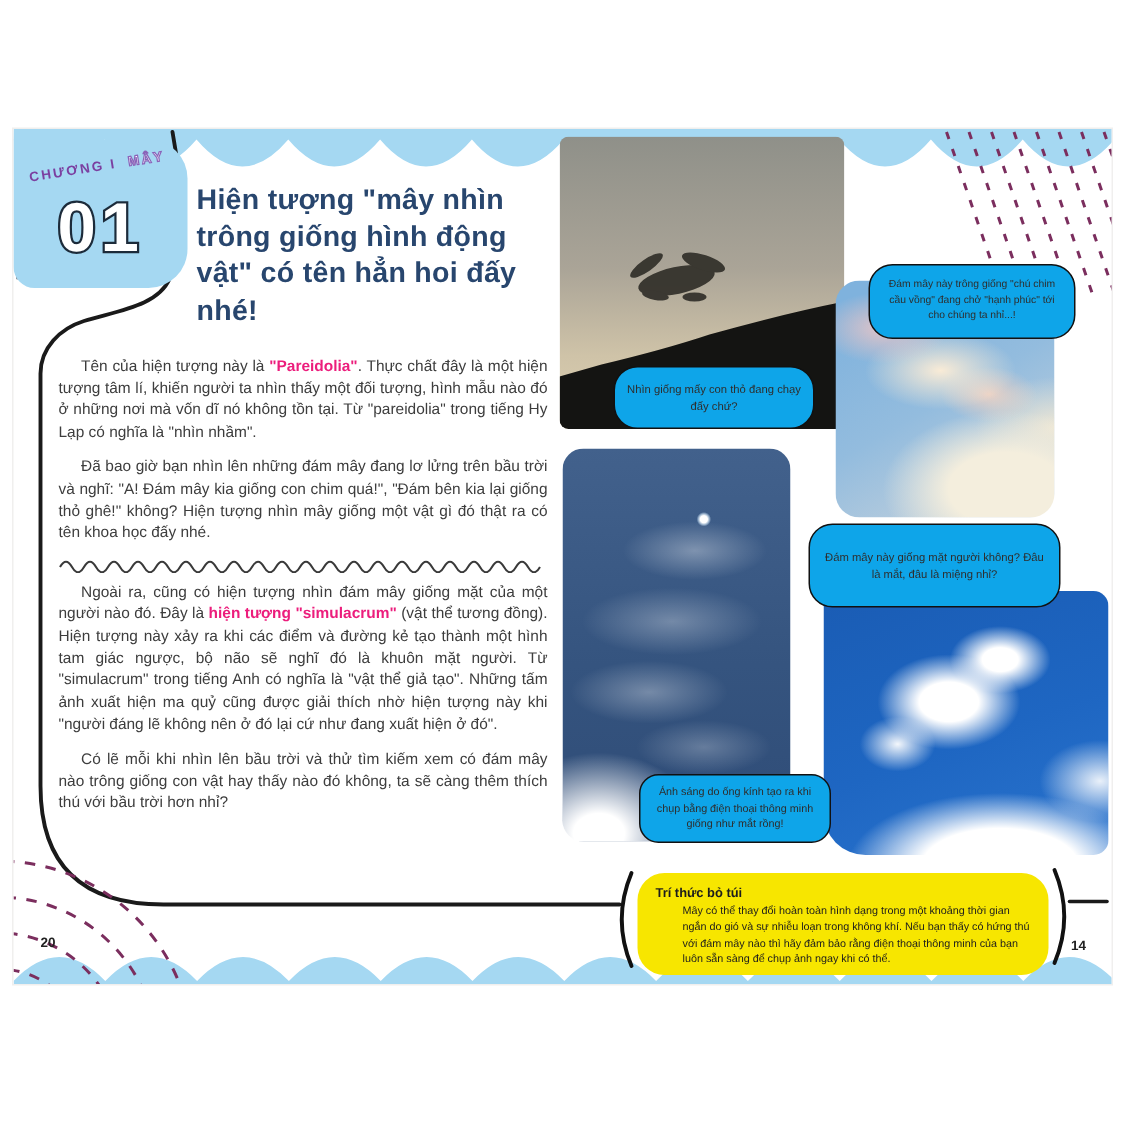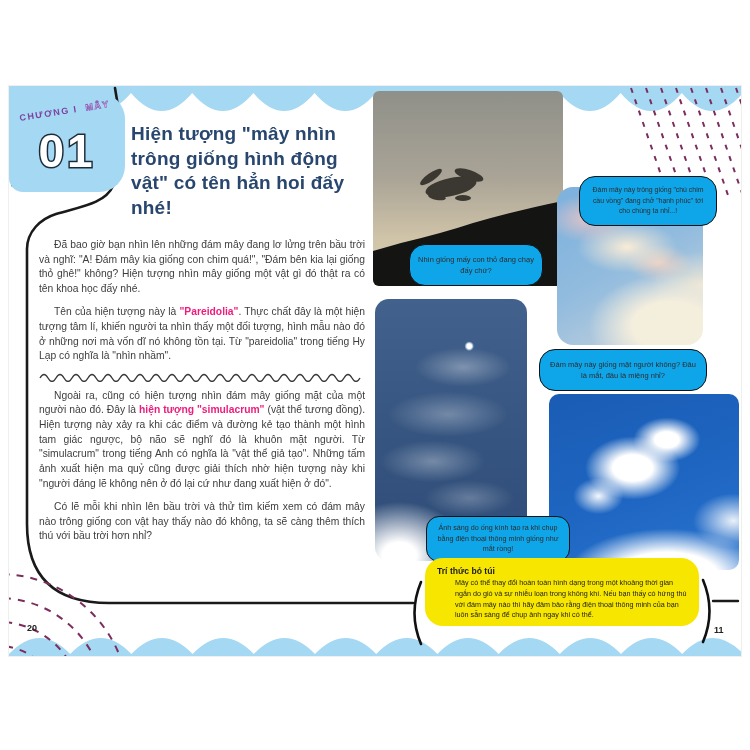--- a/index.html
+++ b/index.html
@@ -73,25 +73,25 @@
       radial-gradient(130px 62px at 62% 104%, #ffffff 40%, rgba(255,255,255,0) 78%),
       radial-gradient(56px 38px at 97% 72%, rgba(255,255,255,.9), rgba(255,255,255,0) 72%),
       linear-gradient(160deg,#1a5cb4,#1e66c2 55%,#2a74ce);}
 
   
   .bubble{background:#0ea5e9;border:1.5px solid #111;border-radius:16px;
     display:flex;align-items:center;justify-content:center;text-align:center;
     color:#2e2e2e;padding:4px 7px;box-sizing:border-box;}
   .b1{left:400px;top:158px;width:134px;height:42px;font-size:7.5px;line-height:1.5;}
   .b2{left:570px;top:90px;width:138px;height:50px;font-size:6.9px;line-height:1.5;}
-  .b3{left:417px;top:430px;width:144px;height:46px;font-size:7.2px;line-height:1.5;border-radius:13px;}
-  .b4{left:530px;top:263px;width:168px;height:42px;font-size:7.5px;line-height:1.5;}
-
-  
-  .tipbox{left:416px;top:472px;width:274px;height:68px;background:#f7e600;
+  .b3{left:417px;top:430px;width:128px;height:46px;font-size:7.2px;line-height:1.5;border-radius:13px;}
+  .b4{left:530px;top:263px;width:168px;height:56px;font-size:7.5px;line-height:1.5;}
+
+  
+  .tipbox{left:416px;top:496px;width:274px;height:68px;background:#f7e600;
     border-radius:18px;padding:8px 12px;box-sizing:border-box;color:#1c1c1c;}
   .tip-title{font-size:8.6px;font-weight:bold;margin-bottom:2px;}
   .tip-body{font-size:7.2px;line-height:1.5;margin-left:18px;}
 
   
   .pagenum{font-size:9px;font-weight:bold;color:#222;}
   .pn-left{left:18px;top:537px;}
   .pn-right{left:705px;top:539px;}
 </style>
 </head>
@@ -152,22 +152,22 @@
       <span class="ch-topic">MÂY</span>
     </div>
     <svg class="ch-num-svg" viewBox="0 0 90 60">
       <text x="45" y="48" text-anchor="middle">01</text>
     </svg>
   </div>
 
   <div class="abs title">Hiện tượng "mây nhìn trông giống hình động vật" có tên hẳn hoi đấy nhé!</div>
 
   <div class="abs bodycol">
+    <p><span>Tên của hiện tượng này là </span><span class="hl">"Pareidolia"</span><span>. Thực chất đây là một hiện tượng tâm lí, khiến người ta nhìn thấy một đối tượng, hình mẫu nào đó ở những nơi mà vốn dĩ nó không tồn tại. Từ "pareidolia" trong tiếng Hy Lạp có nghĩa là "nhìn nhầm".</span></p>
     <p>Đã bao giờ bạn nhìn lên những đám mây đang lơ lửng trên bầu trời và nghĩ: "A! Đám mây kia giống con chim quá!", "Đám bên kia lại giống thỏ ghê!" không? Hiện tượng nhìn mây giống một vật gì đó thật ra có tên khoa học đấy nhé.</p>
-    <p><span>Tên của hiện tượng này là </span><span class="hl">"Pareidolia"</span><span>. Thực chất đây là một hiện tượng tâm lí, khiến người ta nhìn thấy một đối tượng, hình mẫu nào đó ở những nơi mà vốn dĩ nó không tồn tại. Từ "pareidolia" trong tiếng Hy Lạp có nghĩa là "nhìn nhầm".</span></p>
     <svg class="squiggle" width="322" height="9" viewBox="0 0 322 9">
       <path fill="none" stroke="#3a3a3a" stroke-width="1.4" d="M1,5 q4,-7 8,0 t8,0 t8,0 t8,0 t8,0 t8,0 t8,0 t8,0 t8,0 t8,0 t8,0 t8,0 t8,0 t8,0 t8,0 t8,0 t8,0 t8,0 t8,0 t8,0 t8,0 t8,0 t8,0 t8,0 t8,0 t8,0 t8,0 t8,0 t8,0 t8,0 t8,0 t8,0 t8,0 t8,0 t8,0 t8,0 t8,0 t8,0 t8,0 t8,0"></path>
     </svg>
     <p><span>Ngoài ra, cũng có hiện tượng nhìn đám mây giống mặt của một người nào đó. Đây là </span><span class="hl">hiện tượng "simulacrum"</span><span> (vật thể tương đồng). Hiện tượng này xảy ra khi các điểm và đường kẻ tạo thành một hình tam giác ngược, bộ não sẽ nghĩ đó là khuôn mặt người. Từ "simulacrum" trong tiếng Anh có nghĩa là "vật thể giả tạo". Những tấm ảnh xuất hiện ma quỷ cũng được giải thích nhờ hiện tượng này khi "người đáng lẽ không nên ở đó lại cứ như đang xuất hiện ở đó".</span></p>
     <p>Có lẽ mỗi khi nhìn lên bầu trời và thử tìm kiếm xem có đám mây nào trông giống con vật hay thấy nào đó không, ta sẽ càng thêm thích thú với bầu trời hơn nhỉ?</p>
   </div>
 
   <div class="abs photo photo1">
     <svg width="190" height="195" viewBox="0 0 190 195" preserveAspectRatio="none">
       <defs>
@@ -204,15 +204,15 @@
   <div class="abs bubble b2">Đám mây này trông giống "chú chim cầu vồng" đang chở "hạnh phúc" tới cho chúng ta nhỉ...!</div>
   <div class="abs bubble b3">Ánh sáng do ống kính tạo ra khi chụp bằng điện thoại thông minh giống như mắt rồng!</div>
   <div class="abs bubble b4">Đám mây này giống mặt người không? Đâu là mắt, đâu là miệng nhỉ?</div>
 
   <div class="abs tipbox">
     <div class="tip-title">Trí thức bỏ túi</div>
     <div class="tip-body">Mây có thể thay đổi hoàn toàn hình dạng trong một khoảng thời gian ngắn do gió và sự nhiễu loạn trong không khí. Nếu bạn thấy có hứng thú với đám mây nào thì hãy đảm bảo rằng điện thoại thông minh của bạn luôn sẵn sàng để chụp ảnh ngay khi có thể.</div>
   </div>
 
   <span class="abs pagenum pn-left">20</span>
-  <span class="abs pagenum pn-right">11</span>
+  <span class="abs pagenum pn-right">14</span>
 
 </div>
 
 </body></html>

